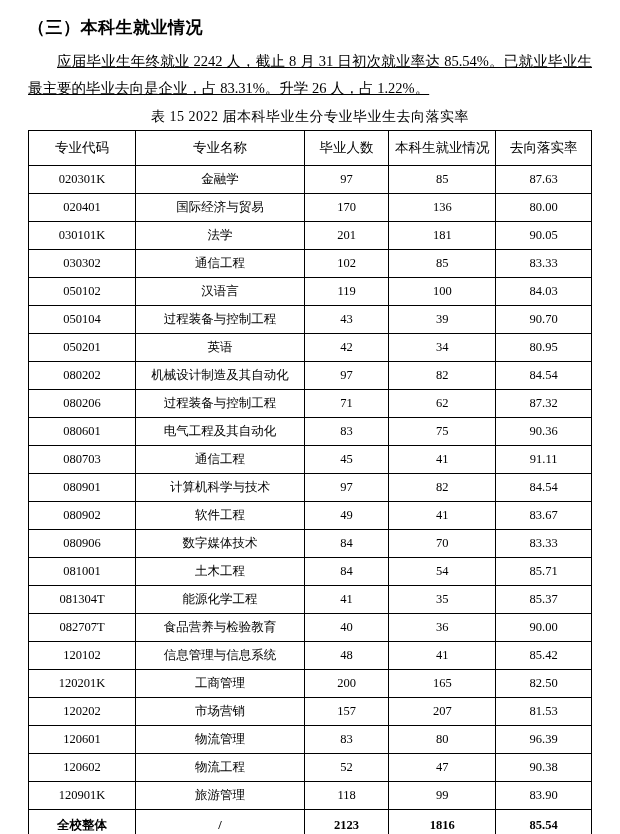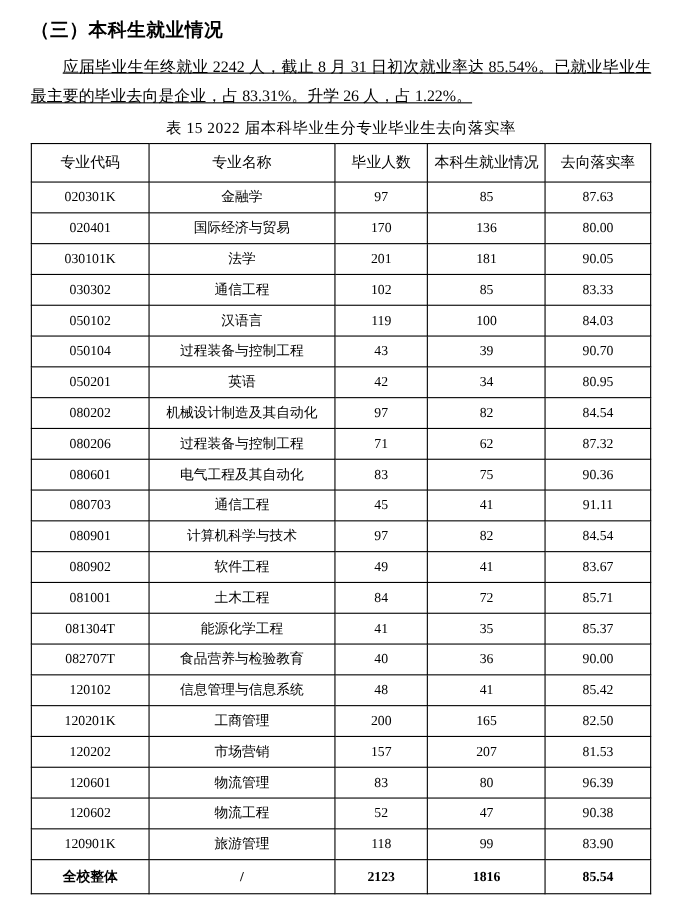--- a/index.html
+++ b/index.html
@@ -192,24 +192,31 @@
         <td class="col-num">84.54</td>
       </tr>
       <tr>
         <td class="col-code">080902</td>
         <td>软件工程</td>
         <td class="col-num">49</td>
         <td class="col-num">41</td>
         <td class="col-num">83.67</td>
       </tr>
       <tr>
+        <td class="col-code">080906</td>
+        <td>数字媒体技术</td>
+        <td class="col-num">84</td>
+        <td class="col-num">70</td>
+        <td class="col-num">83.33</td>
+      </tr>
+      <tr>
         <td class="col-code">081001</td>
         <td>土木工程</td>
         <td class="col-num">84</td>
-        <td class="col-num">72</td>
+        <td class="col-num">54</td>
         <td class="col-num">85.71</td>
       </tr>
       <tr>
         <td class="col-code">081304T</td>
         <td>能源化学工程</td>
         <td class="col-num">41</td>
         <td class="col-num">35</td>
         <td class="col-num">85.37</td>
       </tr>
       <tr>

